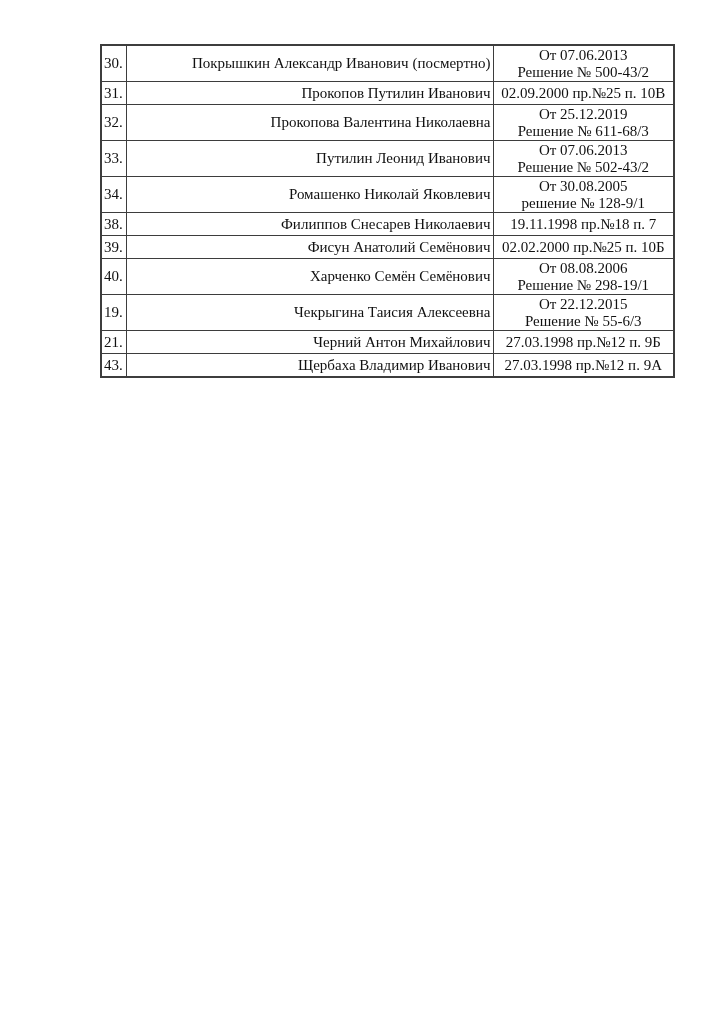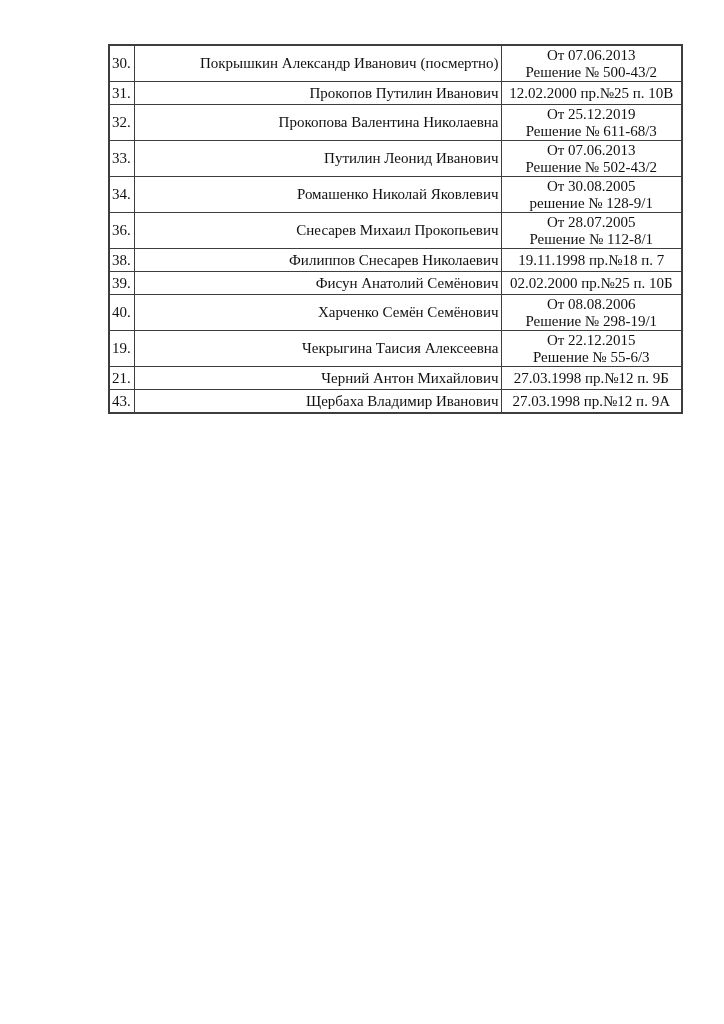--- a/index.html
+++ b/index.html
@@ -14,21 +14,21 @@
   }
   .page {
     position: relative;
     width: 724px;
     height: 1024px;
     background: #ffffff;
     overflow: hidden;
   }
   table.awards {
     position: absolute;
-    left: 108px;
+    left: 100px;
     top: 44px;
     width: 573px;
     border-collapse: collapse;
     table-layout: fixed;
     color: #111111;
     font-size: 15px;
     line-height: 16.5px;
     border: 2px solid #3d3d3d;
   }
   table.awards col.col-num  { width: 25px; }
@@ -74,21 +74,21 @@
     <td class="c-name">Покрышкин Александр Иванович (посмертно)</td>
     <td class="c-dec">
             <div class="decision-line">От 07.06.2013</div>
             <div class="decision-line">Решение № 500-43/2</div>
           </td>
   </tr>
         <tr>
     <td class="c-num">31.</td>
     <td class="c-name">Прокопов Путилин Иванович</td>
     <td class="c-dec">
-            <div class="decision-line">12.02.2000 пр.№25 п. 10В</div>
+            <div class="decision-line">02.09.2000 пр.№25 п. 10В</div>
           </td>
   </tr>
         <tr>
     <td class="c-num">32.</td>
     <td class="c-name">Прокопова Валентина Николаевна</td>
     <td class="c-dec">
             <div class="decision-line">От 25.12.2019</div>
             <div class="decision-line">Решение № 611-68/3</div>
           </td>
   </tr>
@@ -99,28 +99,20 @@
             <div class="decision-line">От 07.06.2013</div>
             <div class="decision-line">Решение № 502-43/2</div>
           </td>
   </tr>
         <tr>
     <td class="c-num">34.</td>
     <td class="c-name">Ромашенко Николай Яковлевич</td>
     <td class="c-dec">
             <div class="decision-line">От 30.08.2005</div>
             <div class="decision-line">решение № 128-9/1</div>
-          </td>
-  </tr>
-        <tr>
-    <td class="c-num">36.</td>
-    <td class="c-name">Снесарев Михаил Прокопьевич</td>
-    <td class="c-dec">
-            <div class="decision-line">От 28.07.2005</div>
-            <div class="decision-line">Решение № 112-8/1</div>
           </td>
   </tr>
         <tr>
     <td class="c-num">38.</td>
     <td class="c-name">Филиппов Снесарев Николаевич</td>
     <td class="c-dec">
             <div class="decision-line">19.11.1998 пр.№18 п. 7</div>
           </td>
   </tr>
         <tr>

